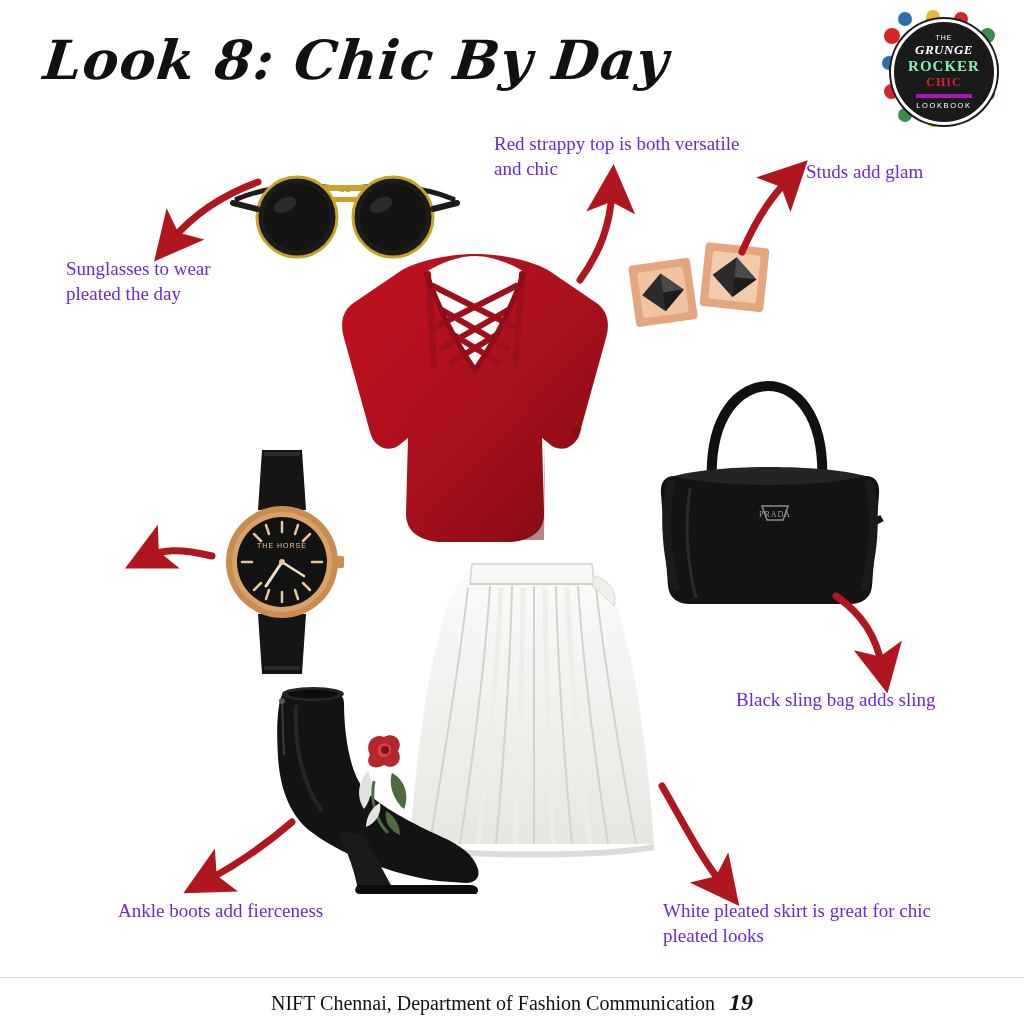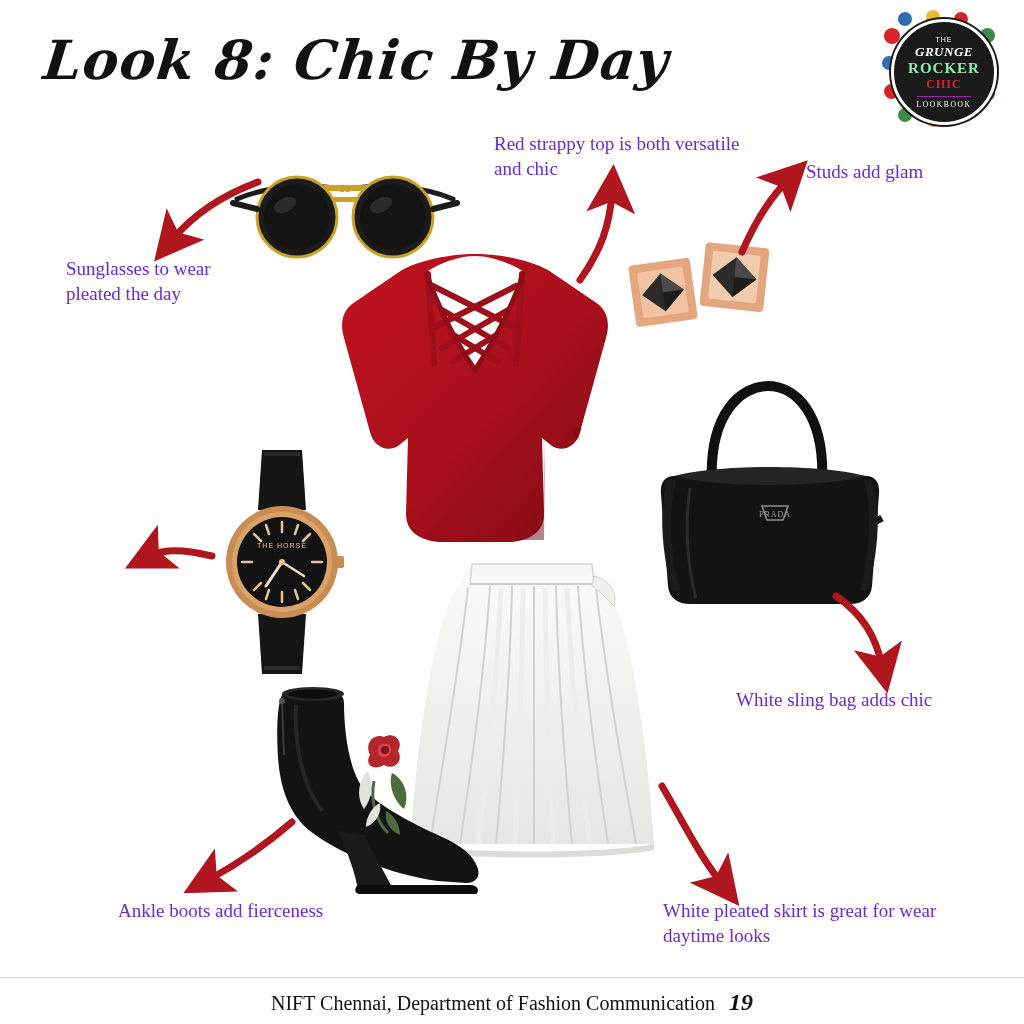--- a/index.html
+++ b/index.html
@@ -35,21 +35,21 @@
     background:#1a1a1a;
     border:3px solid #ffffff;
     box-shadow:0 0 0 2px #1a1a1a;
     display:flex;flex-direction:column;align-items:center;justify-content:center;
     color:#fff;text-align:center;
   }
   .logo .l1{font-family:"Liberation Sans",sans-serif;font-size:7px;letter-spacing:1px;margin-bottom:1px;}
   .logo .l2{font-family:"Liberation Serif",serif;font-style:italic;font-size:13px;font-weight:700;letter-spacing:0.5px;}
   .logo .l3{font-family:"Liberation Serif",serif;font-weight:700;font-size:15px;color:#86efac;letter-spacing:1px;}
   .logo .l4{font-family:"Liberation Serif",serif;font-weight:700;font-size:12px;color:#d8232a;letter-spacing:1px;}
-  .logo .l5{font-family:Liberation Serif, serif;font-size:7.5px;letter-spacing:1.6px;margin-top:4px;border-top:1px solid #a21caf;padding-top:3px;}
+  .logo .l5{font-family:Liberation Sans, sans-serif;font-size:7.5px;letter-spacing:1.6px;margin-top:4px;border-top:4px solid #a21caf;padding-top:3px;}
   .logo .petal{position:absolute;border-radius:50%;}
 
   
   .callout{
     position:absolute;
     font-family:"Liberation Serif", serif;
     font-size:19px;
     color:#6d28d9;
     line-height:1.33;
   }
@@ -348,22 +348,22 @@
 
       <path d="M292 822 C 262 848, 234 866, 208 880"></path>
 
       <path d="M662 786 C 684 824, 700 856, 722 884"></path>
     </g>
   </svg>
 
   <div class="callout" id="c-red">Red strappy top is both versatile and chic</div>
   <div class="callout" id="c-studs">Studs add glam</div>
   <div class="callout" id="c-sun">Sunglasses to wear pleated the day</div>
-  <div class="callout" id="c-bag">White sling bag adds chic</div>
+  <div class="callout" id="c-bag">Black sling bag adds sling</div>
   <div class="callout" id="c-boots">Ankle boots add fierceness</div>
-  <div class="callout" id="c-skirt">White pleated skirt is great for wear daytime looks</div>
+  <div class="callout" id="c-skirt">White pleated skirt is great for chic pleated looks</div>
 
   <div class="footer-line"></div>
   <div class="footer">
     <span>NIFT Chennai, Department of Fashion Communication</span><span class="pg">19</span>
   </div>
 
 </div>
 
 </body></html>

